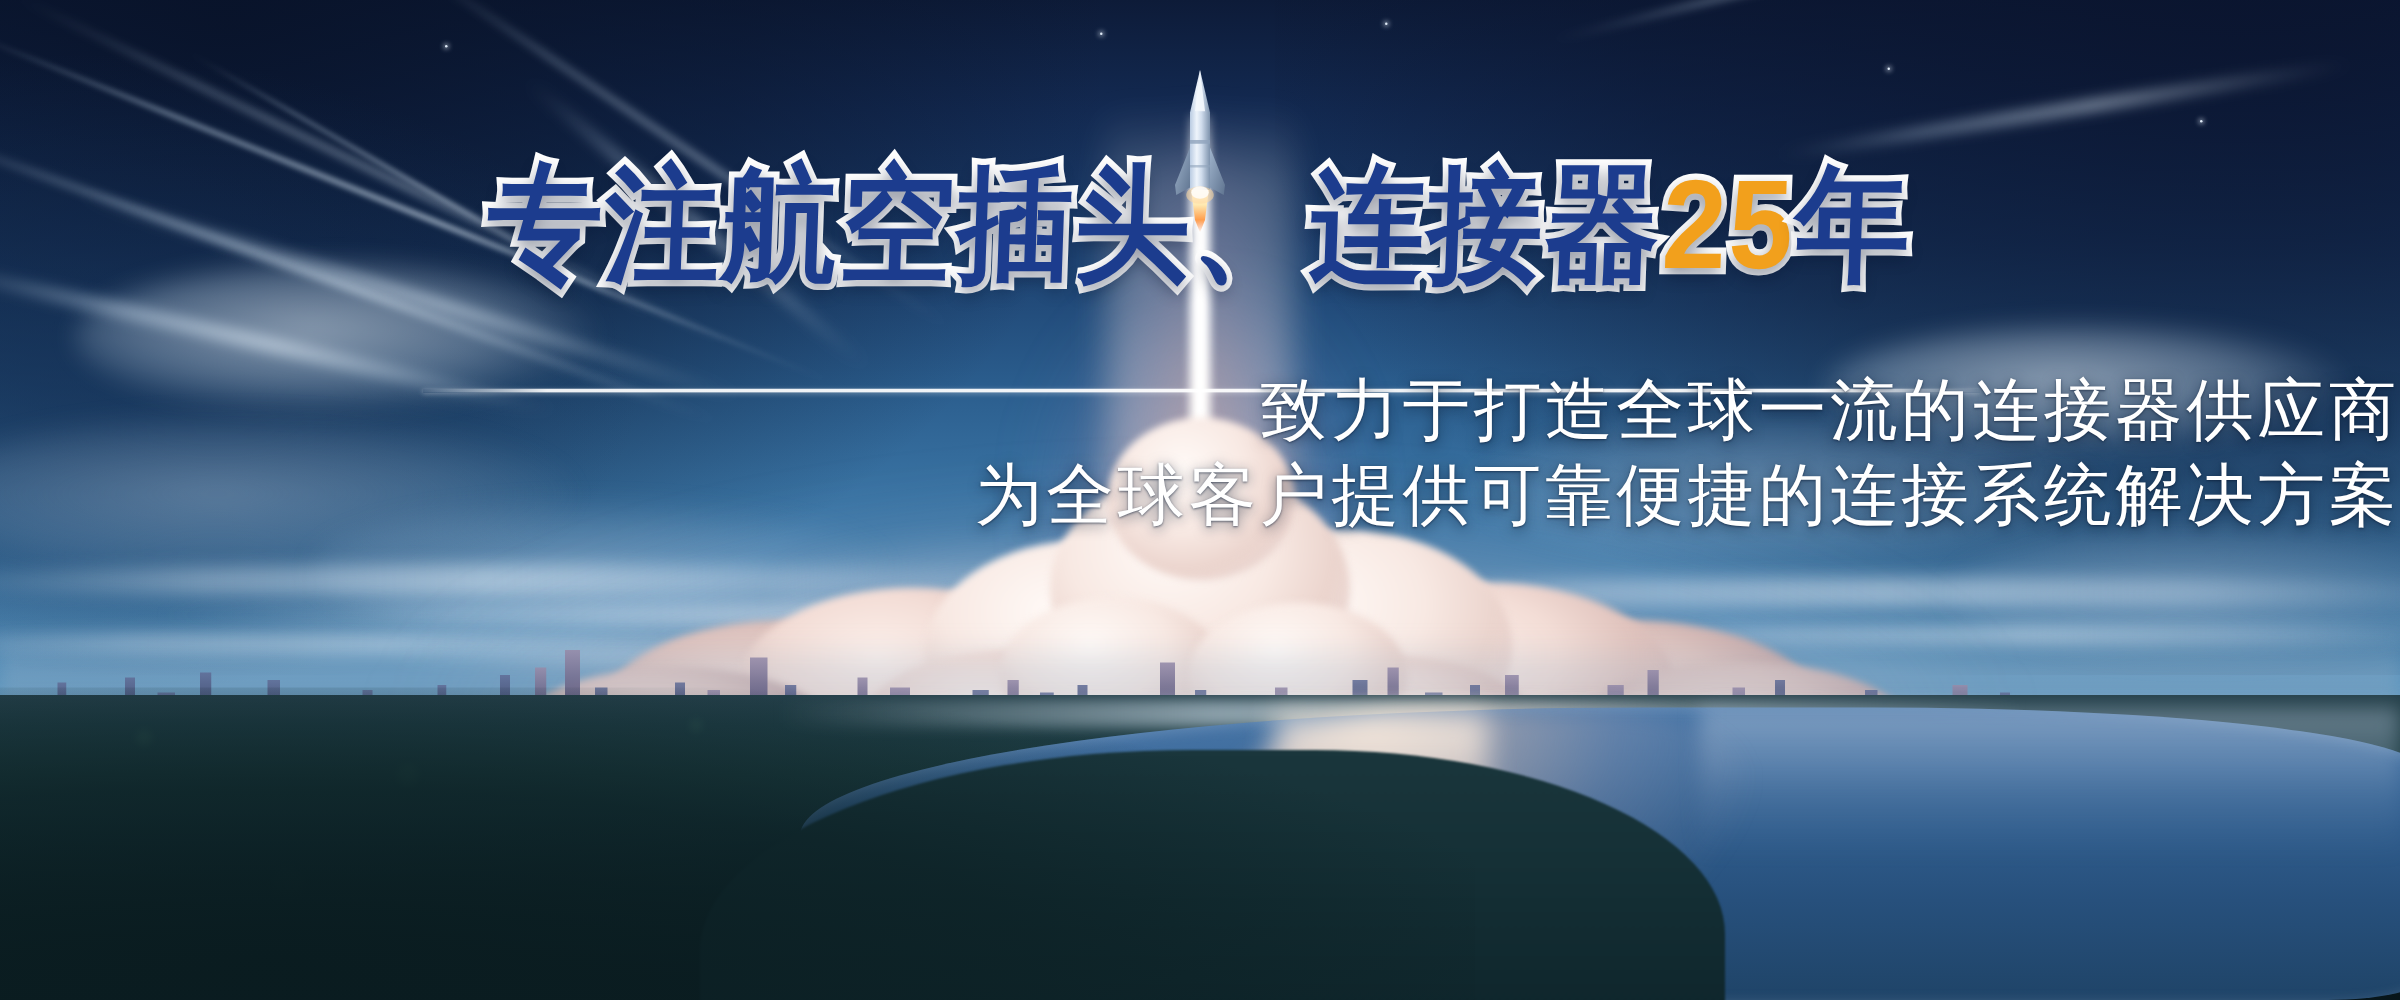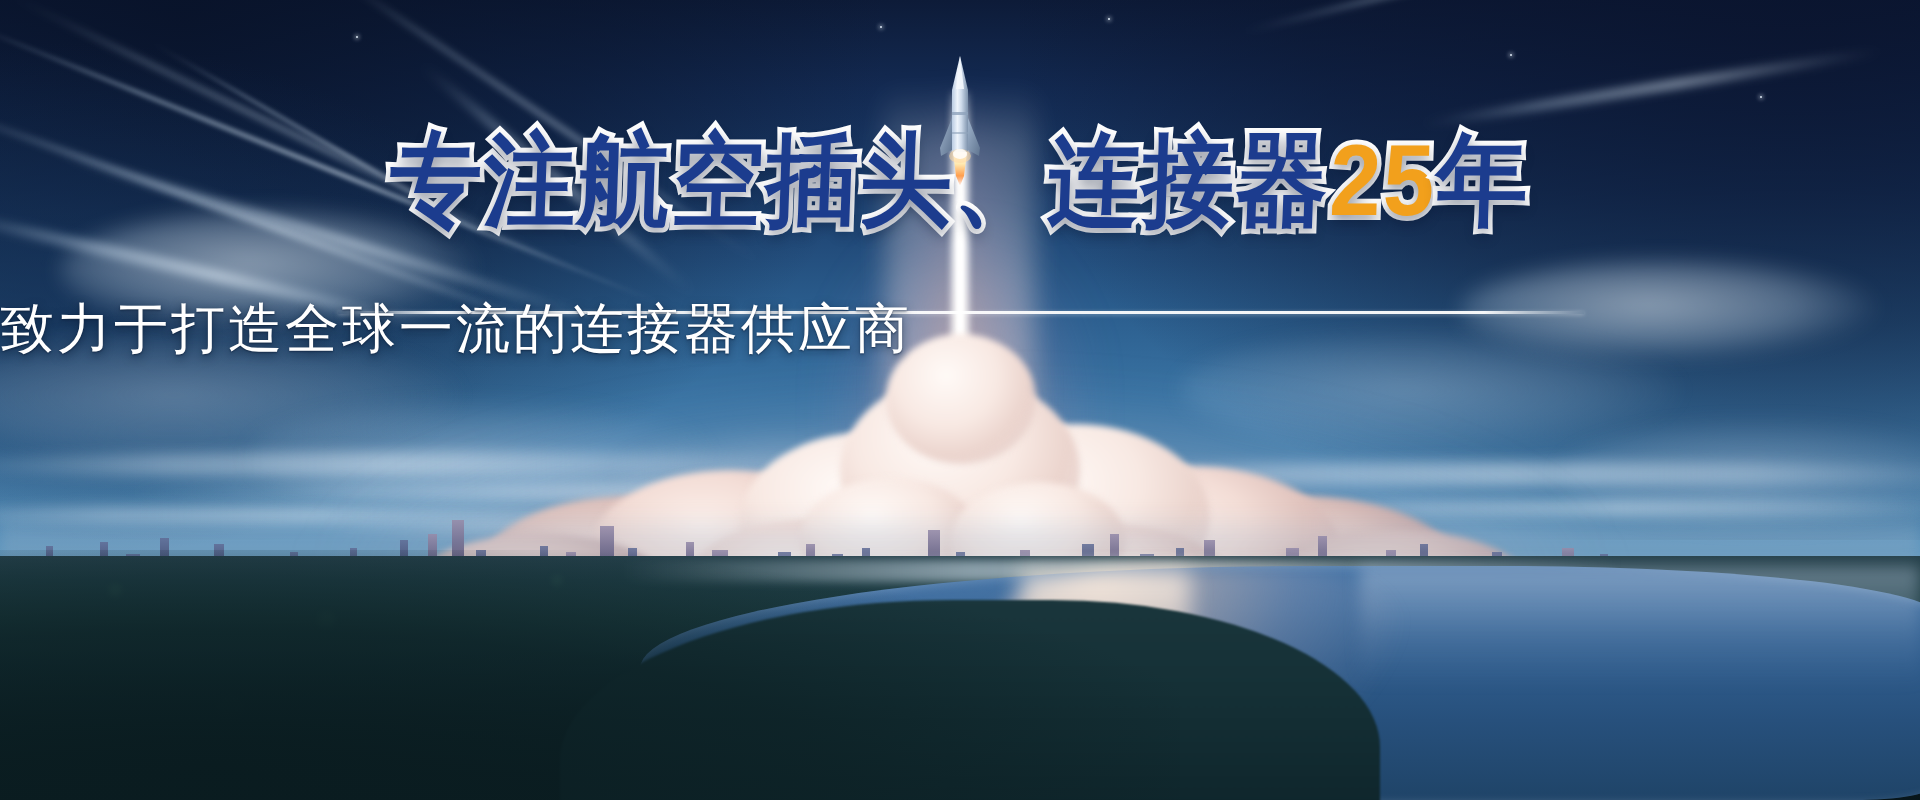--- a/index.html
+++ b/index.html
@@ -240,21 +240,21 @@
   }
   .headline span.gold{ color:#f2a01c; }
 
   .divider{
     position:absolute; left:338px; top:311px; width:1246px; height:3px;
     background:linear-gradient(90deg, rgba(255,255,255,.05), rgba(255,255,255,.92) 8%, rgba(255,255,255,.95) 92%, rgba(255,255,255,.05));
     box-shadow:0 1px 4px rgba(255,255,255,.35);
   }
 
   .sub{
-    position:absolute; left:0; right:0; text-align:left;
+    position:absolute; left:0; right:0; text-align:right;
     color:#ffffff; font-size:54px; line-height:1.12; font-weight:normal;
     letter-spacing:3px; white-space:nowrap;
     text-shadow:0 3px 10px rgba(8,24,48,.55), 0 1px 2px rgba(8,24,48,.6);
     font-family:"Liberation Sans","DejaVu Sans",sans-serif;
   }
   .sub.l1{ top:298px; }
   .sub.l2{ top:366px; }
 </style>
 </head>
 <body>
@@ -448,14 +448,15 @@
   <div class="forest-tongue"></div>
   <div class="forest-fg"></div>
 
   <h1 class="headline">
     <span>专注航空插头、连接器</span><span class="gold">25</span><span>年</span>
   </h1>
 
   <div class="divider"></div>
 
   <div class="sub l1">致力于打造全球一流的连接器供应商</div>
+  <div class="sub l2">为全球客户提供可靠便捷的连接系统解决方案</div>
 
 </div>
 
 </body></html>

